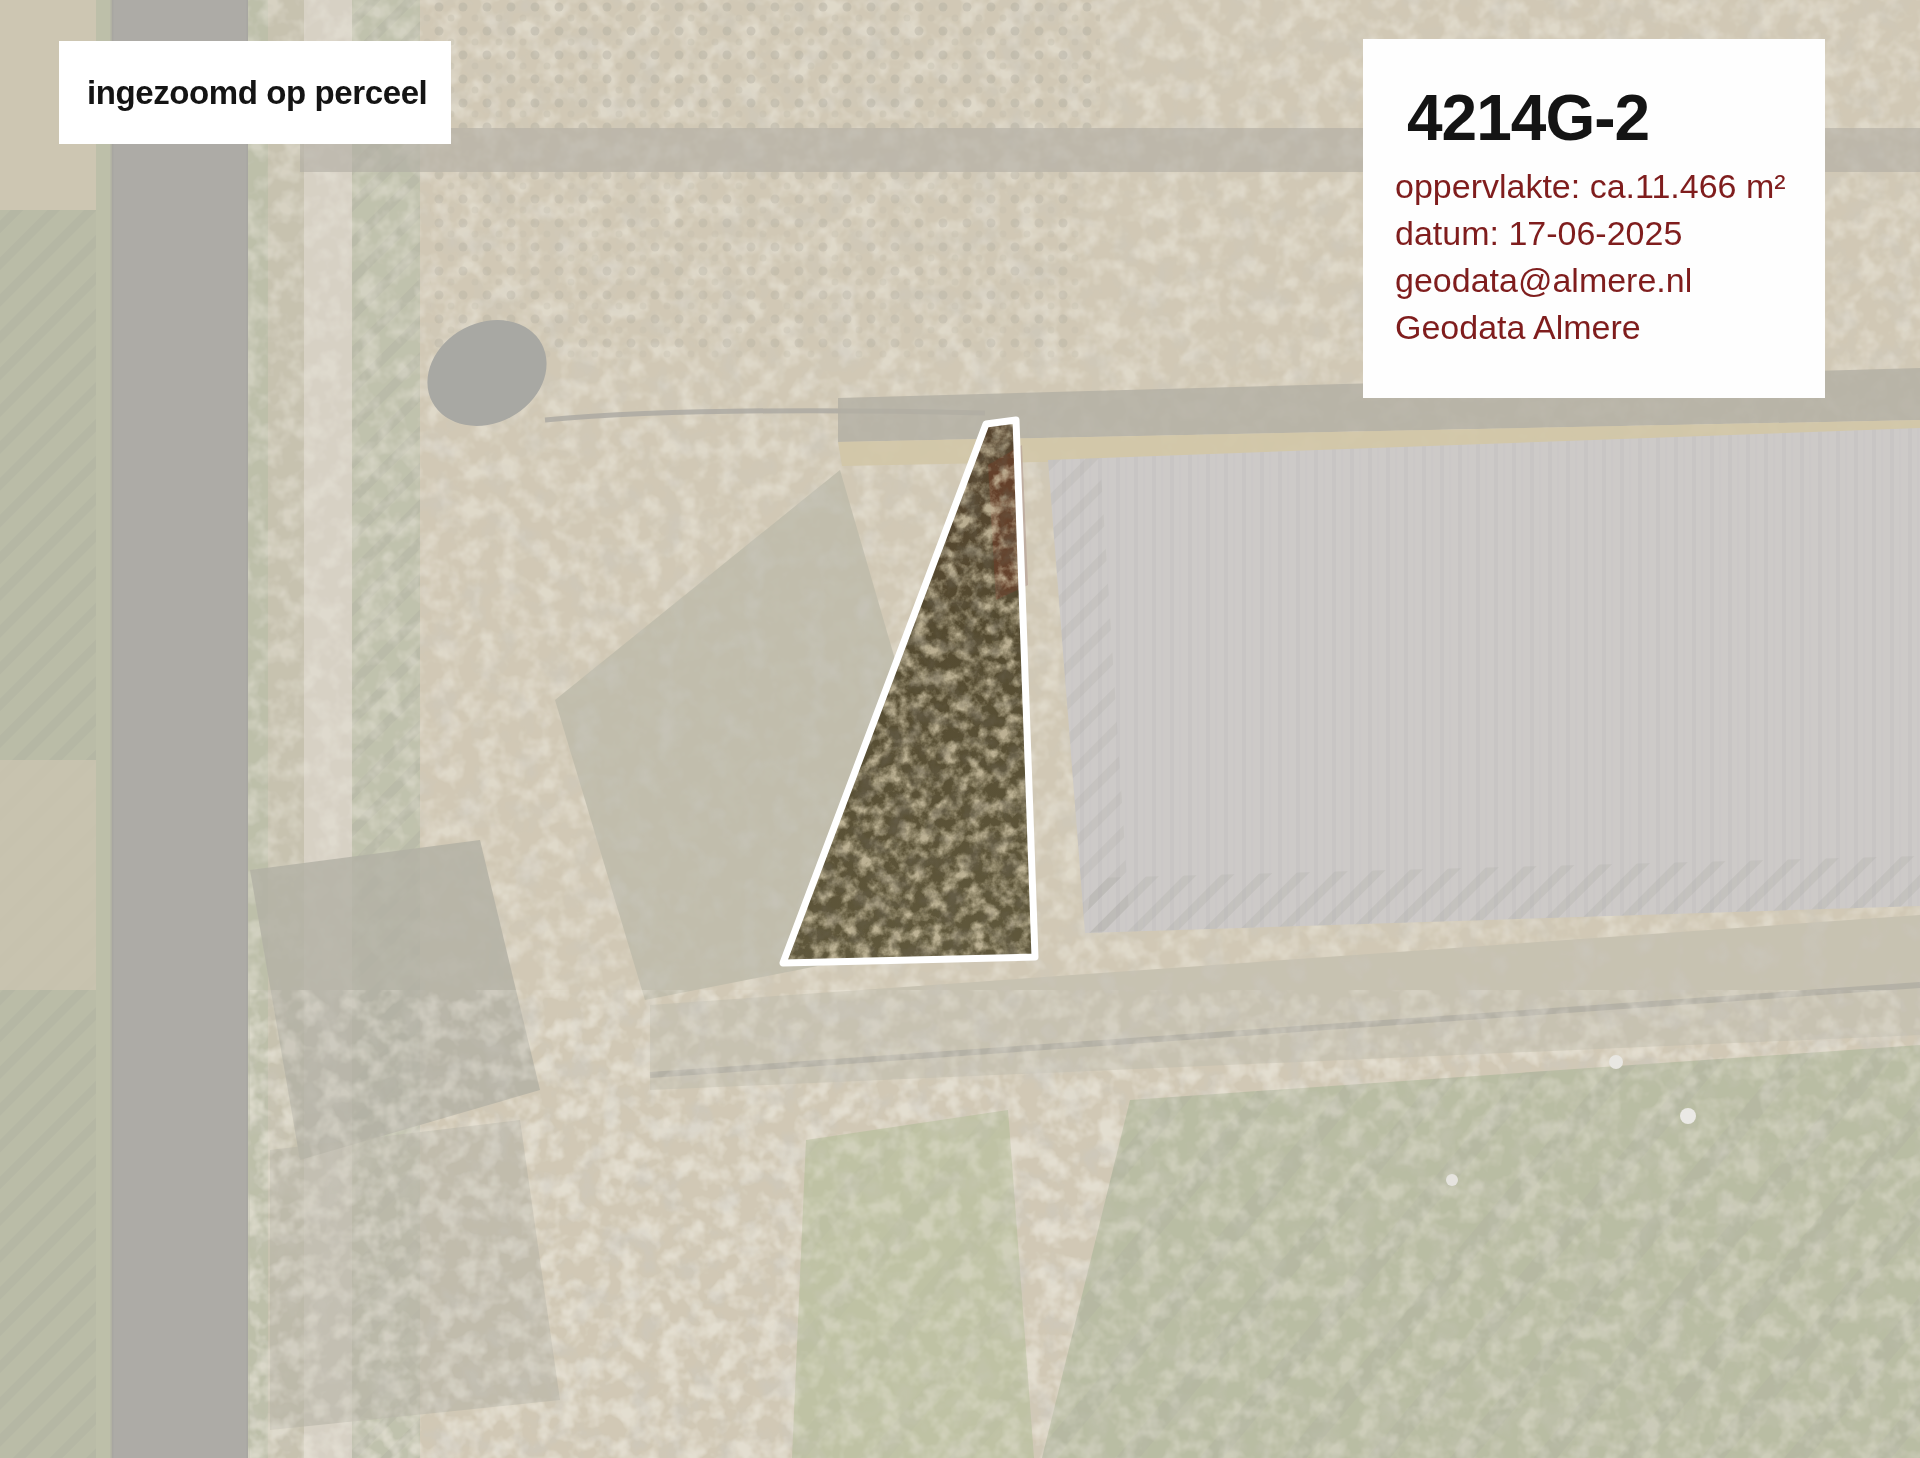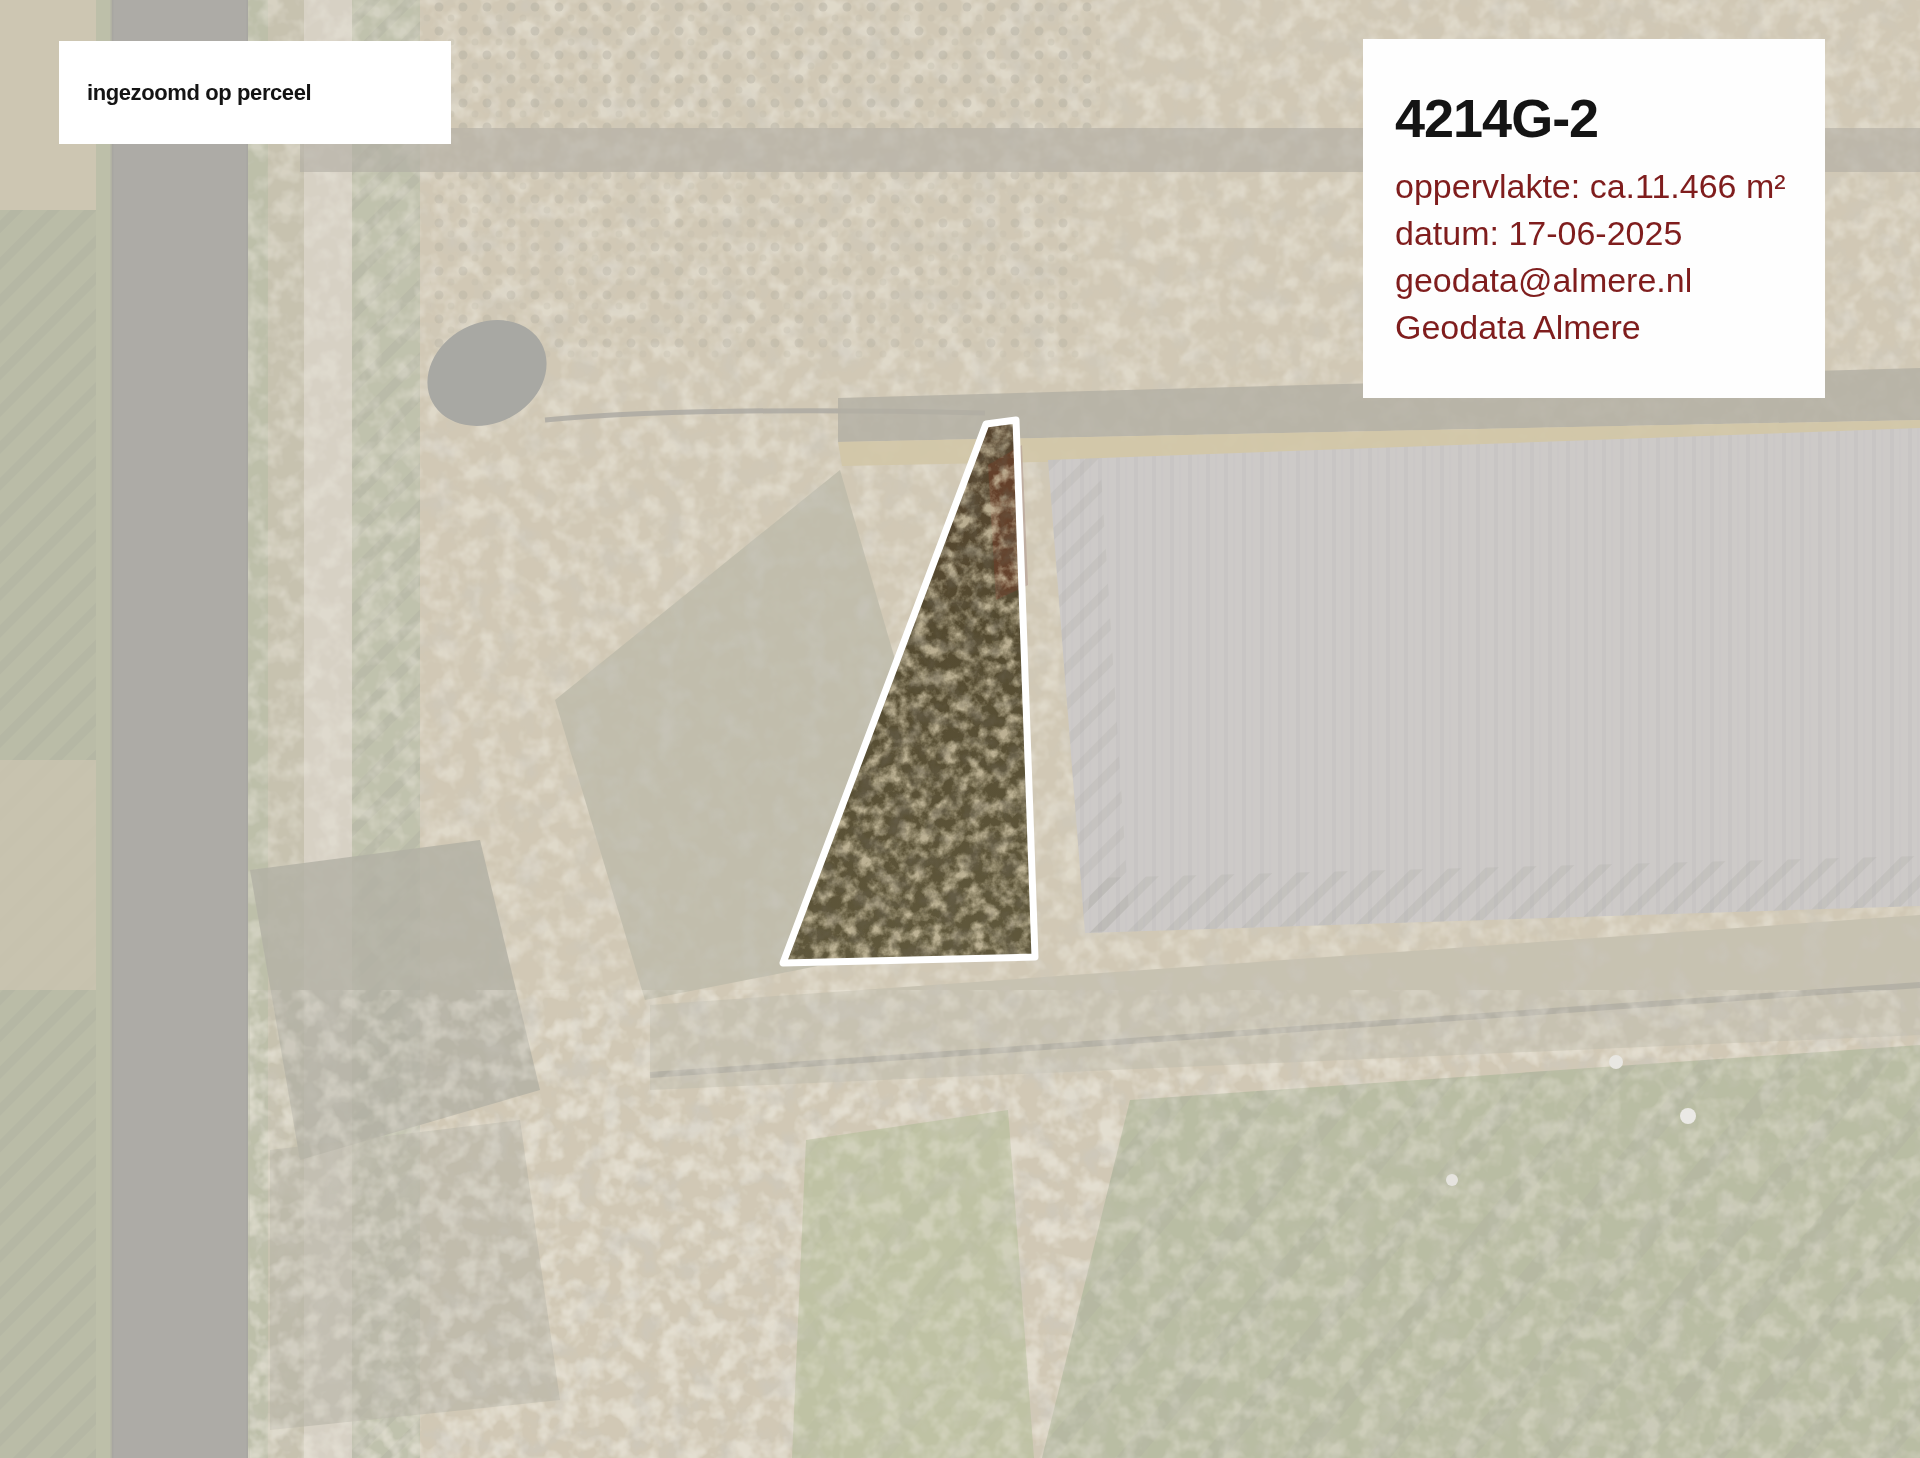--- a/index.html
+++ b/index.html
@@ -16,43 +16,43 @@
     position: absolute;
     left: 59px; top: 41px;
     width: 392px; height: 103px;
     background: #ffffff;
     display: flex; align-items: center;
     padding-left: 28px;
     box-sizing: border-box;
     z-index: 10;
   }
   .label-box .label-text {
-    font-size: 22px;
+    font-size: 33px;
     font-weight: 700;
     letter-spacing: -0.4px;
     color: #141414;
     white-space: nowrap;
   }
 
   .info-box {
     position: absolute;
     left: 1363px; top: 39px;
     width: 462px; height: 359px;
     background: #fefefe;
     box-sizing: border-box;
     padding: 50px 30px 0 32px;
     z-index: 10;
   }
   .info-box .info-title {
-    font-size: 54px;
+    font-size: 64px;
     font-weight: 700;
     letter-spacing: -1px;
     color: #141414;
     line-height: 58px;
-    margin: 0 0 16px 0;
+    margin: 0 0 16px 12px;
     white-space: nowrap;
   }
   .info-box .info-line {
     font-size: 34px;
     font-weight: 400;
     color: #7f1d1d;
     line-height: 47px;
     white-space: nowrap;
   }
 </style>

